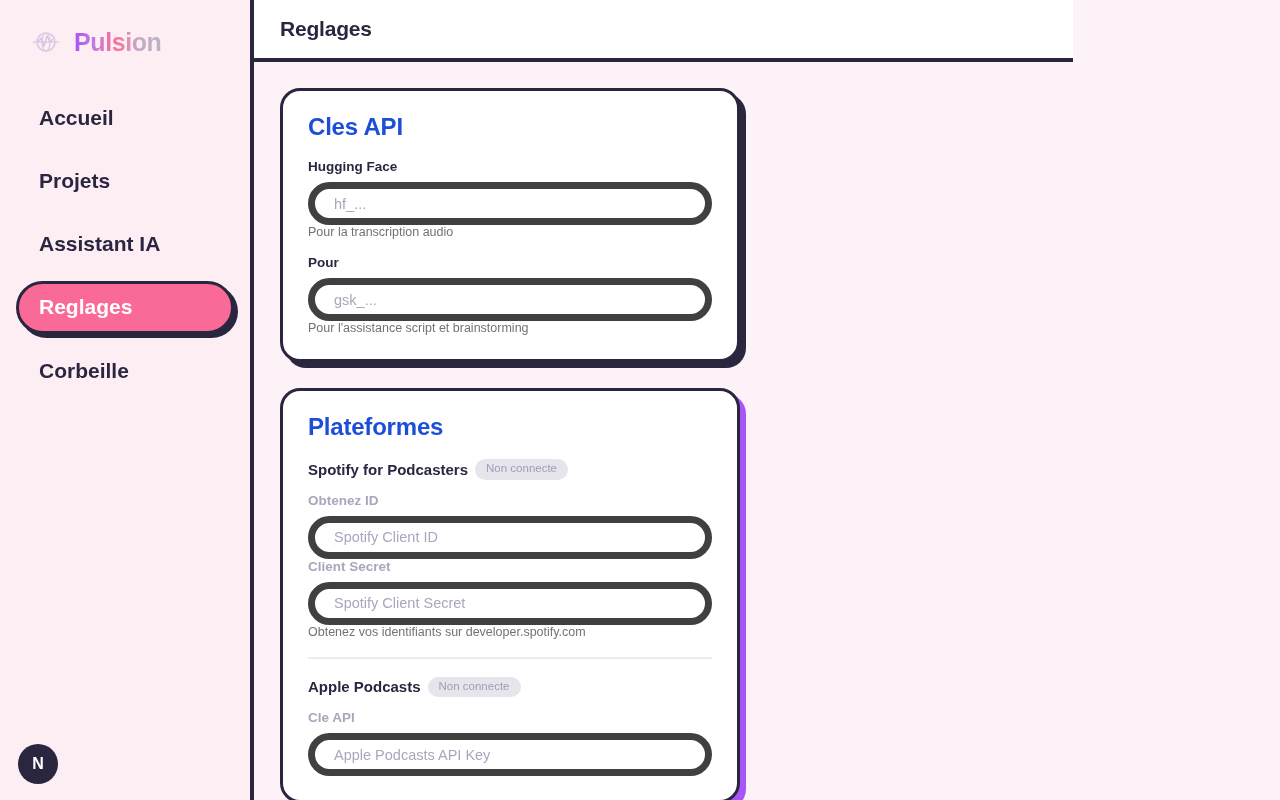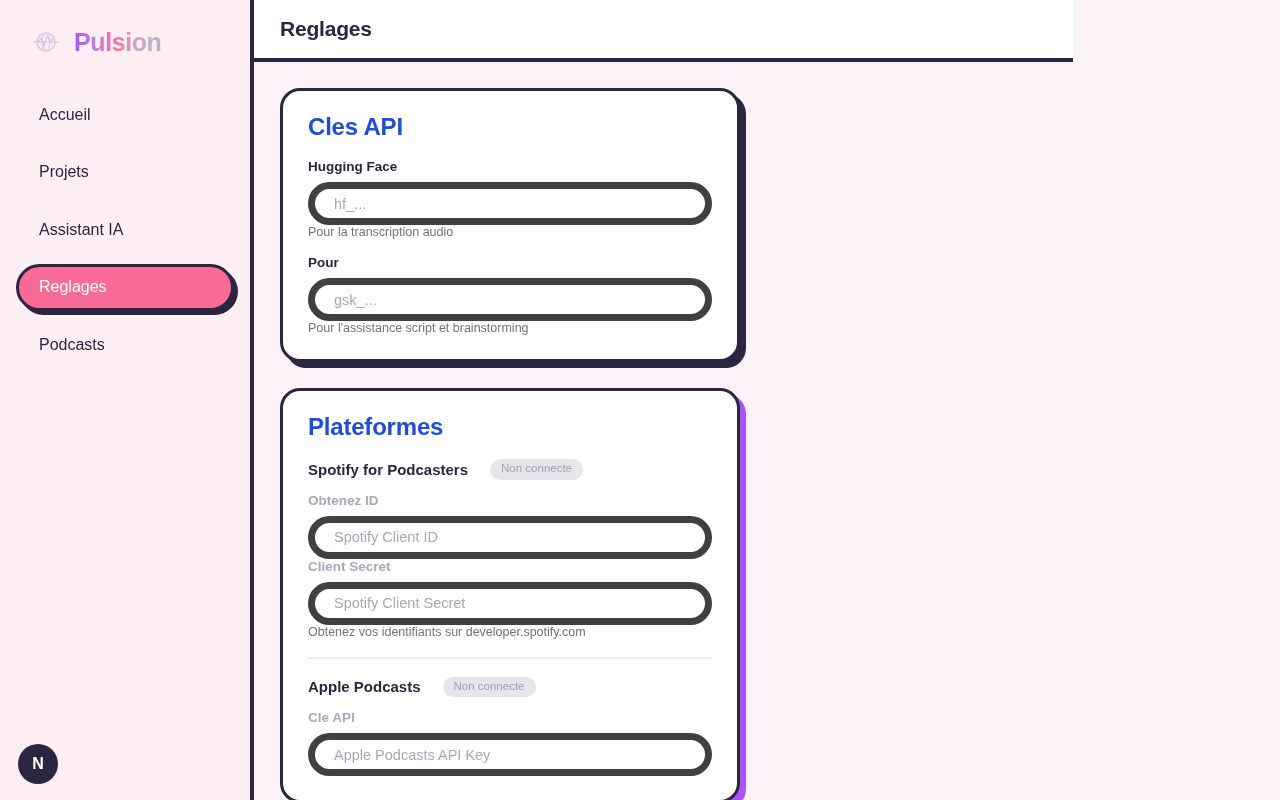--- a/index.html
+++ b/index.html
@@ -67,22 +67,22 @@
     margin-top: 26px;
     display: flex;
     flex-direction: column;
     gap: 11px;
     padding: 0 16px;
   }
 
   .nav-item {
     display: block;
     padding: 11px 20px;
-    font-size: 16px;
-    font-weight: normal;
+    font-size: 21px;
+    font-weight: bold;
     color: #2b2640;
     border-radius: 999px;
     border: 3px solid transparent;
     cursor: pointer;
     user-select: none;
     line-height: 1.15;
   }
 
   .nav-item.active {
     background: #fa6a96;
@@ -191,21 +191,21 @@
 
   .hint {
     font-size: 12.5px;
     color: #737373;
     margin-top: 0;
   }
 
   .platform-head {
     display: flex;
     align-items: center;
-    gap: 22px;
+    gap: 7px;
     margin-bottom: 13px;
   }
 
   .platform-name {
     font-size: 15px;
     font-weight: bold;
     color: #2b2640;
   }
 
   .badge {
@@ -251,21 +251,21 @@
       <div class="nav-item">
         <span>Projets</span>
       </div>
       <div class="nav-item">
         <span>Assistant IA</span>
       </div>
       <div class="nav-item active">
         <span>Reglages</span>
       </div>
       <div class="nav-item">
-        <span>Podcasts</span>
+        <span>Corbeille</span>
       </div>
     </nav>
 
     <div class="sidebar-footer">
       <div class="avatar">
         <span>N</span>
       </div>
     </div>
   </aside>
 

